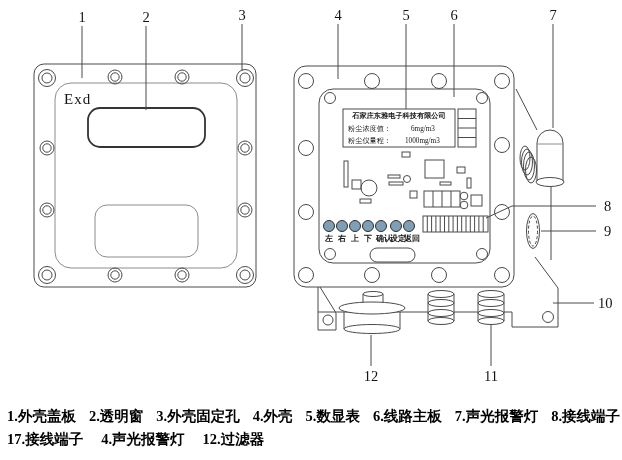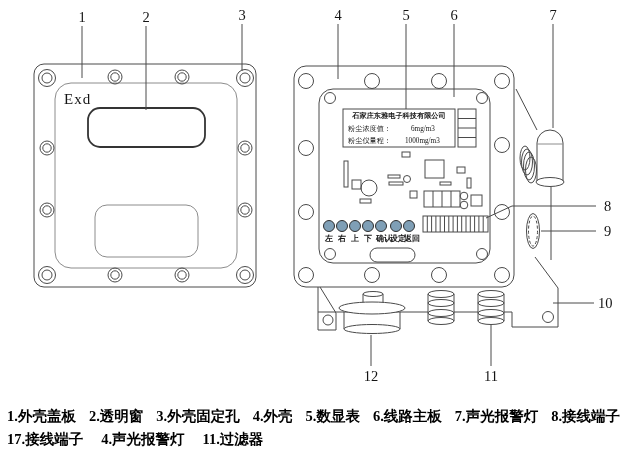--- a/index.html
+++ b/index.html
@@ -255,14 +255,14 @@
     <text class="num" x="598" y="308" style="text-anchor:start">10</text>
     <text class="num" x="491" y="381">11</text>
     <text class="num" x="371" y="381">12</text>
   </g>
 </svg>
 
 <div class="legend legend-row1">
   <span class="item"><span>1.</span><span>外壳盖板</span></span><span class="item"><span>2.</span><span>透明窗</span></span><span class="item"><span>3.</span><span>外壳固定孔</span></span><span class="item"><span>4.</span><span>外壳</span></span><span class="item"><span>5.</span><span>数显表</span></span><span class="item"><span>6.</span><span>线路主板</span></span><span class="item"><span>7.</span><span>声光报警灯</span></span><span class="item"><span>8.</span><span>接线端子</span></span>
 </div>
 <div class="legend legend-row2">
-  <span class="item"><span>17.</span><span>接线端子</span></span><span class="item"><span>4.</span><span>声光报警灯</span></span><span class="item"><span>11.</span><span>过滤器</span></span>
+  <span class="item"><span>17.</span><span>接线端子</span></span><span class="item"><span>4.</span><span>声光报警灯</span></span><span class="item"><span>12.</span><span>过滤器</span></span>
 </div>
 
 </body></html>

